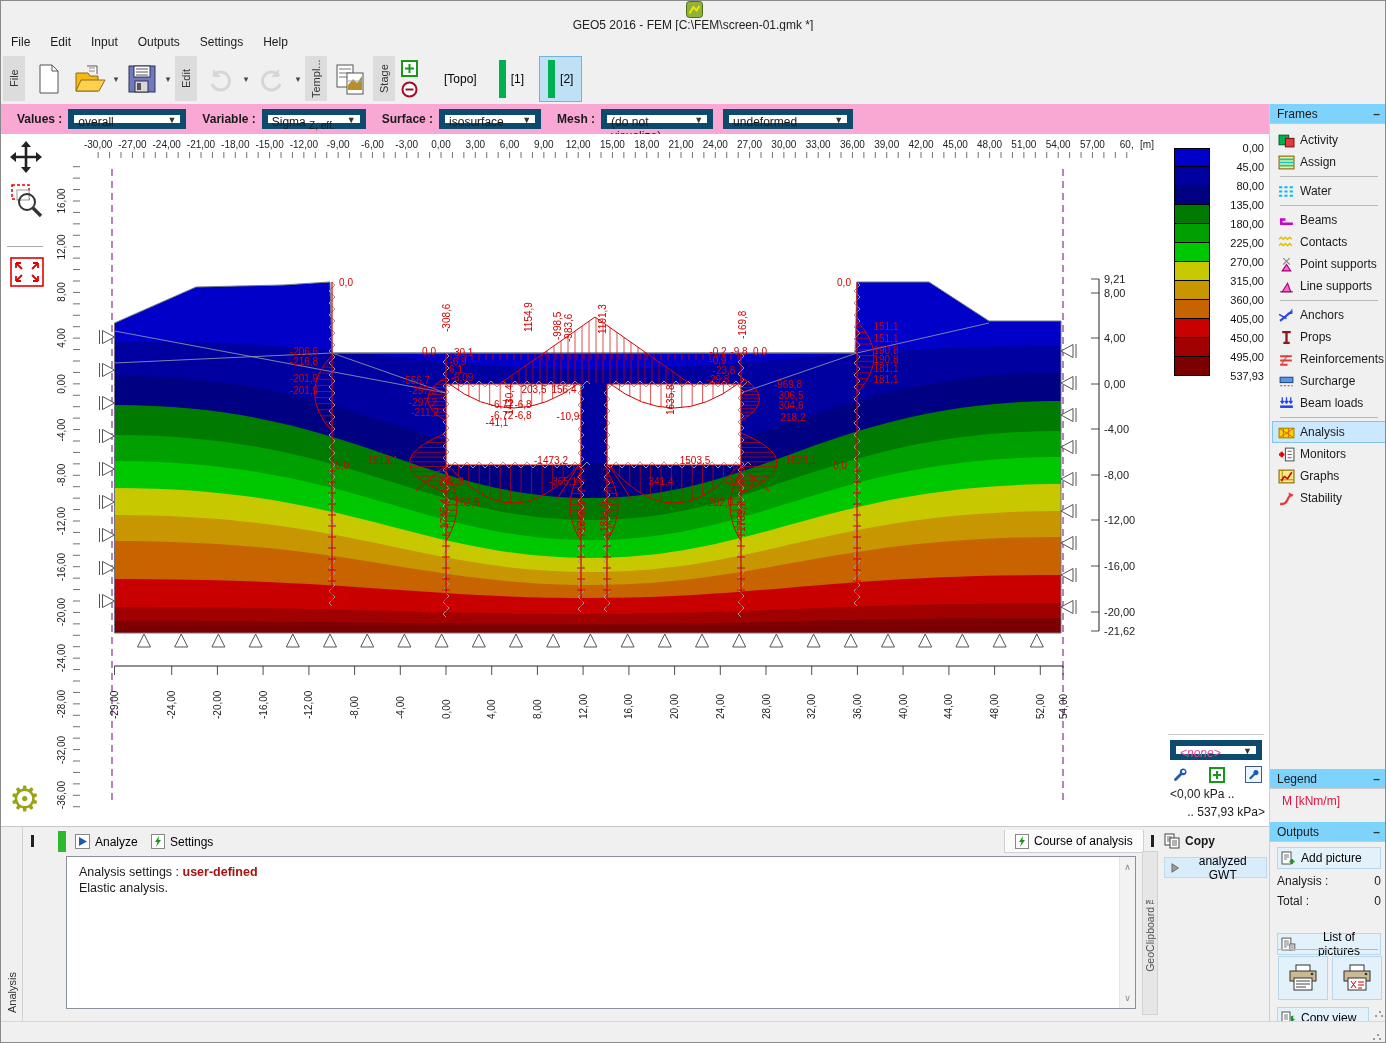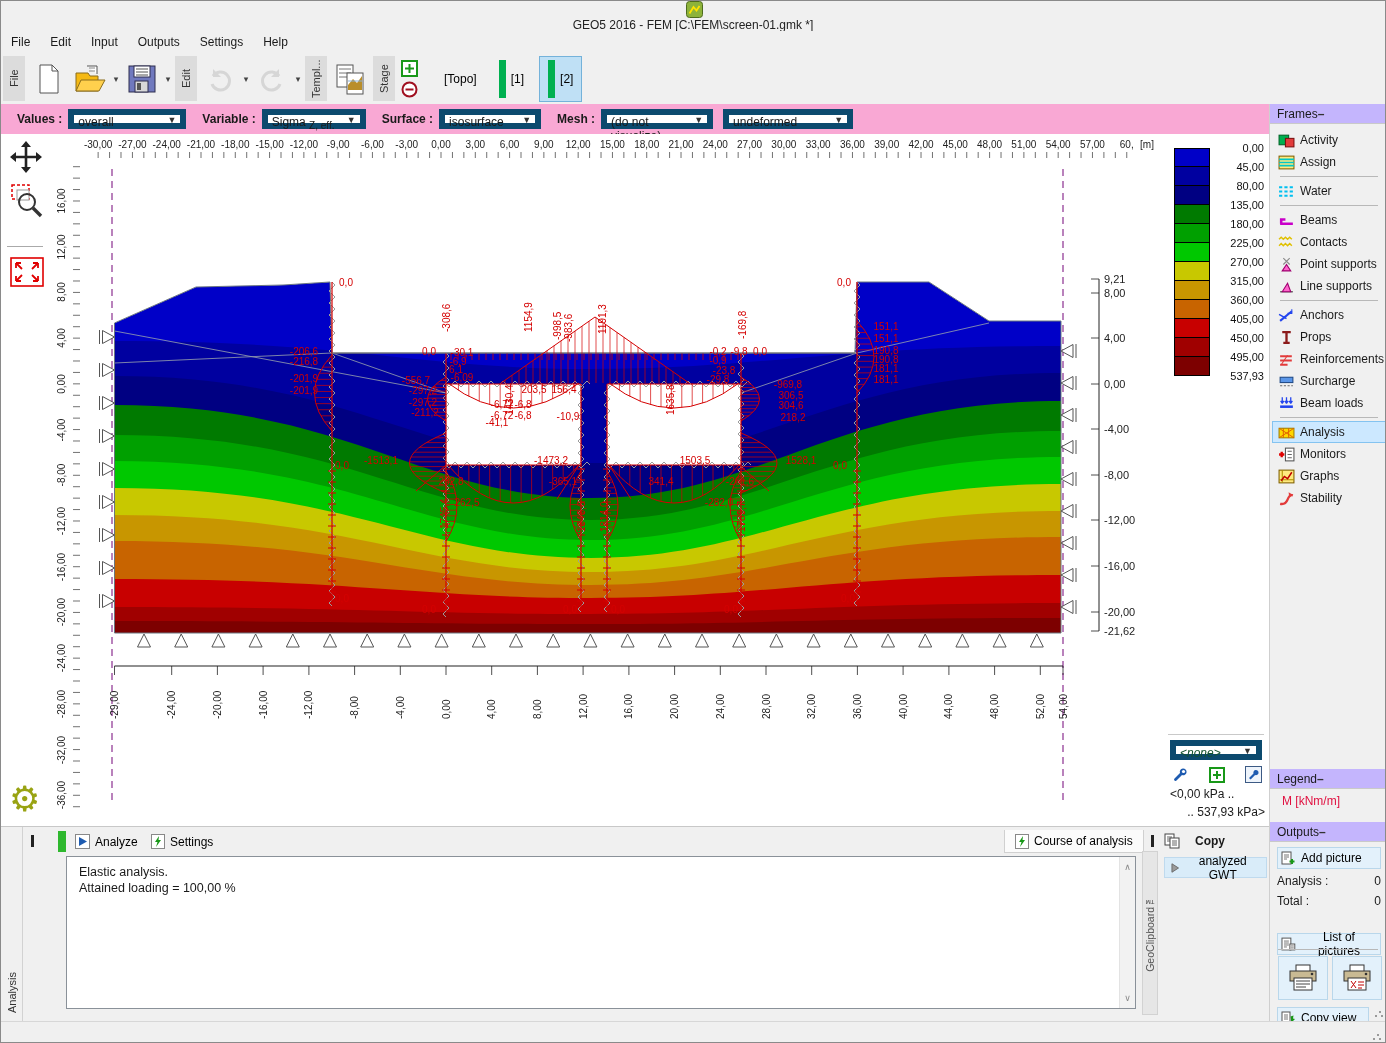--- a/index.html
+++ b/index.html
@@ -37,29 +37,29 @@
   .tsicon{position:absolute;left:8px;}
   .tssep{position:absolute;left:6px;top:112px;width:36px;border-top:1px solid #aaa;}
   #drawing{position:absolute;left:50px;top:0;}
   .rightcol{position:absolute;left:1165px;top:0;width:103px;height:692px;background:#fff;}
   #swatches{position:absolute;left:8px;top:14px;width:36px;}
   .swatch{width:36px;height:19px;box-sizing:border-box;border:1px solid #000;border-top:none;}
   .swatch:first-child{border-top:1px solid #000;}
   .swlabel{position:absolute;left:46px;width:52px;text-align:right;font-size:11px;color:#111;}
   .rcsep{position:absolute;left:2px;top:600px;width:96px;border-top:1px solid #c9c9c9;}
   .rccombo{position:absolute;left:4px;top:606px;width:92px;}
-  .noneval{font-style:italic;color:#14532d;}
+  .noneval{font-style:italic;color:#ec4899;}
   .sctools{position:absolute;left:6px;top:632px;width:90px;display:flex;justify-content:space-between;align-items:center;}
   .scbtn{background:none;border:none;padding:0;display:flex;}
   .rmin{position:absolute;left:4px;top:653px;font-size:12px;}
   .rmax{position:absolute;right:4px;top:671px;font-size:12px;}
   
   .sidebar{position:absolute;left:1268px;top:103px;width:118px;height:917px;background:#f0f0f0;border-left:1px solid #cfcfcf;box-sizing:border-box;}
-  .panelh{position:absolute;left:0;width:100%;height:20px;display:flex;align-items:center;
-          padding:0 7px;box-sizing:border-box;border-bottom:1px solid #c9c9c9;background:#c4b5fd;}
+  .panelh{position:absolute;left:0;width:100%;height:20px;display:flex;align-items:center;justify-content:space-between;
+          padding:0 7px;box-sizing:border-box;border-bottom:1px solid #c9c9c9;background:#7dd3fc;}
   .panelh .min{color:#333;font-weight:bold;}
   #framesList{position:absolute;left:2px;top:25px;width:114px;}
   .fitem{height:22px;display:flex;align-items:center;gap:5px;padding-left:5px;border:1px solid transparent;box-sizing:border-box;}
   .fitem.selected{background:#cce8ff;border:1px solid #84c3f0;}
   .fitem .ficon{width:17px;height:17px;display:inline-flex;}
   .fsep{height:1px;background:#b8b8b8;margin:3px 8px;}
   .legendentry{position:absolute;left:12px;top:690px;font-size:12px;}
   .obtn{position:absolute;left:7px;width:104px;height:22px;display:flex;align-items:center;gap:5px;background:#e3f1fb;border:1px solid #b9d7eb;font-size:12px;padding:0 3px;box-sizing:border-box;font-family:inherit;}
   .orow{position:absolute;left:7px;width:104px;display:flex;justify-content:space-between;}
   .osep{position:absolute;left:8px;width:100px;border-top:1px solid #b8b8b8;}
@@ -71,21 +71,21 @@
   .antab{position:absolute;left:0;top:0;width:22px;height:100%;border-right:1px solid #d2d2d2;display:flex;align-items:flex-end;justify-content:center;padding-bottom:8px;box-sizing:border-box;}
   .antab span{writing-mode:vertical-rl;transform:rotate(180deg);font-size:11px;color:#333;}
   .splitmark{position:absolute;width:3px;height:12px;background:#222;top:8px;}
   .greenbar{position:absolute;left:57px;top:4px;width:8px;height:21px;background:#2eb82e;}
   .abtn{position:absolute;top:4px;height:21px;display:flex;align-items:center;gap:5px;background:none;border:none;font-size:12px;font-family:inherit;padding:0 4px;}
   .coursebtn{position:absolute;left:1003px;top:3px;height:23px;display:flex;align-items:center;gap:5px;background:#fbfbfb;border:1px solid #d0d0d0;border-top:none;font-size:12px;font-family:inherit;padding:0 10px;}
   .logbox{position:absolute;left:65px;top:29px;width:1070px;height:153px;background:#fff;border:1px solid #8a9199;box-sizing:border-box;padding:7px 12px;line-height:16px;font-size:12.5px;}
   .logline.success{color:#008000;font-weight:bold;}
   .logline .hl{color:#a61212;font-weight:bold;}
   .scrollcol{position:absolute;right:0;top:0;bottom:0;width:16px;background:#f2f2f2;border-left:1px solid #e3e3e3;display:flex;flex-direction:column;justify-content:space-between;align-items:center;color:#8a8a8a;font-size:9px;padding:2px 0;box-sizing:border-box;}
-  .copylbl{position:absolute;left:1163px;top:6px;display:flex;align-items:center;gap:15px;font-weight:bold;}
+  .copylbl{position:absolute;left:1163px;top:6px;display:flex;align-items:center;gap:5px;font-weight:bold;}
   .gwtbtn{position:absolute;left:1163px;top:30px;width:103px;height:21px;background:#d9ecf9;border:1px solid #bfdaee;display:flex;align-items:center;gap:6px;font-size:12px;font-family:inherit;padding:0 6px;box-sizing:border-box;}
   .geostrip{position:absolute;left:1141px;top:24px;width:16px;height:164px;background:#e6e6e6;border:1px solid #d2d2d2;display:flex;align-items:center;justify-content:center;box-sizing:border-box;}
   .geostrip span{writing-mode:vertical-rl;transform:rotate(180deg);font-size:10.5px;color:#555;}
   
   .statusbar{position:absolute;left:0;top:1020px;width:100%;height:23px;background:#f0f0f0;border-top:1px solid #d7d7d7;box-sizing:border-box;}
   svg text{font-family:"Liberation Sans",sans-serif;}
 </style>
 </head>
 <body>
 
@@ -1336,22 +1336,22 @@
           <rect x="0.5" y="0.5" width="13" height="14" fill="#fff" stroke="#888"></rect>
           <path d="M8 2L4 8h2.5L5 13l5-7H7.5z" fill="#189818"></path>
         </svg>
       <span>Course of analysis</span>
     </button>
     <div class="logbox" id="logbox">
       <div class="scrollcol">
         <span>∧</span>
         <span>∨</span>
       </div>
+        <div class="logline setting"><span>Analysis settings : </span><span class="hl">user-defined</span></div>
         <div class="logline plain">Elastic analysis.</div>
-        <div class="logline plain">Attained loading = 100,00 %</div>
       </div>
     <div class="copylbl">
       <svg width="16" height="16" viewBox="0 0 16 16">
           <rect x="1" y="1" width="9" height="11" fill="#fff" stroke="#444"></rect>
           <path d="M3 4h5M3 6h5M3 8h5" stroke="#666"></path>
           <rect x="6" y="5" width="9" height="10" fill="#fff" stroke="#444"></rect>
           <path d="M8 8h5M8 10h5M8 12h5" stroke="#666"></path>
         </svg>
       <span>Copy</span>
     </div>

